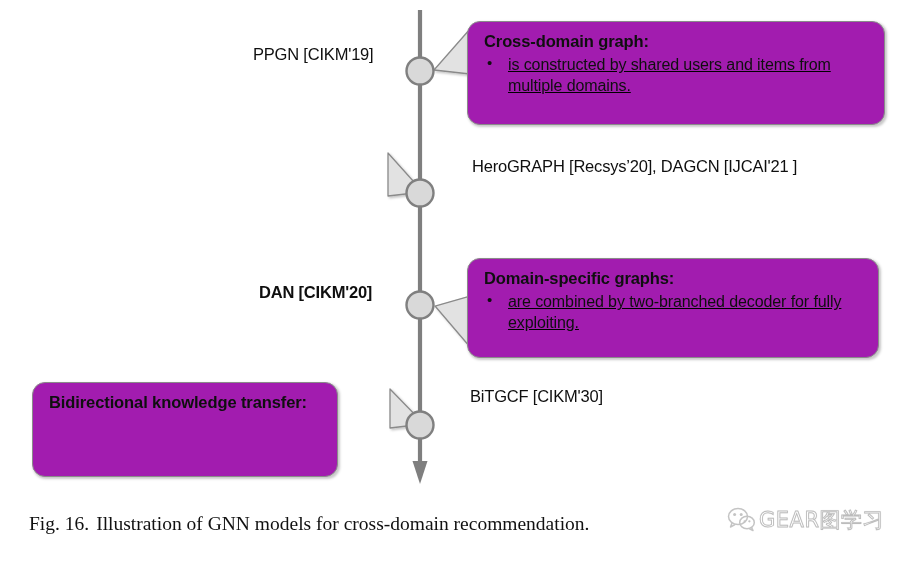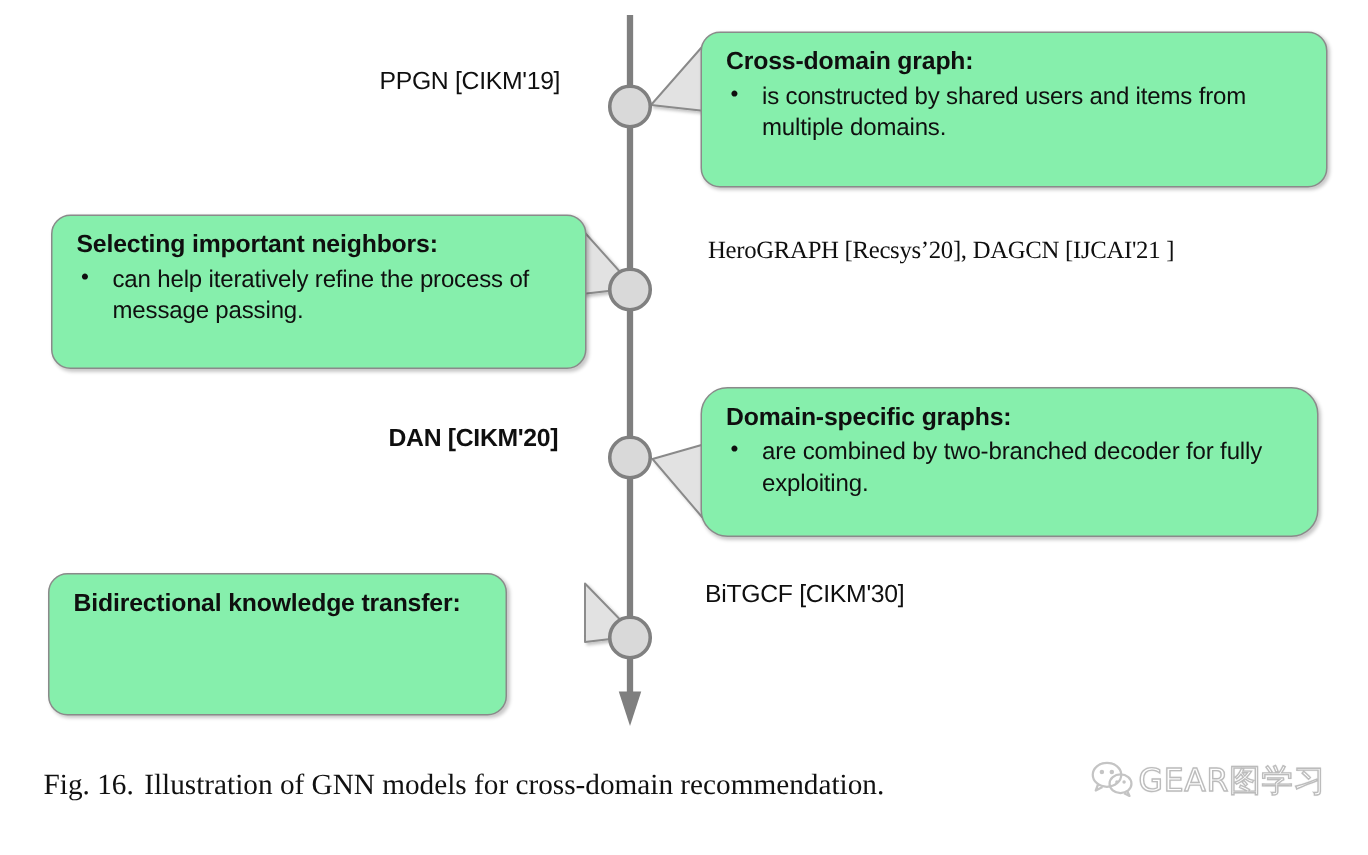--- a/index.html
+++ b/index.html
@@ -25,39 +25,40 @@
     position: absolute;
     left: 0; top: 0;
     width: 912px;
     height: 570px;
   }
 
   
   .callout {
     position: absolute;
     box-sizing: border-box;
-    background: #86efac;
+    background: #a21caf;
     border: 1.3px solid #8a8a8a;
     border-radius: 13px;
     padding: 9px 14px 9px 16px;
     box-shadow: 1.5px 1.5px 2.5px rgba(0,0,0,0.22);
     z-index: 3;
   }
   .callout-title {
     font-weight: bold;
     font-size: 16.5px;
     line-height: 1.28;
     letter-spacing: -0.1px;
     color: #0f0f0f;
     white-space: nowrap;
   }
   .callout-bullets {
     margin: 2px 0 0 0;
     padding: 0;
     list-style: none;
+    text-decoration: underline;
   }
   .callout-bullets li {
     position: relative;
     padding-left: 24px;
     font-size: 16px;
     line-height: 1.33;
     letter-spacing: -0.1px;
     color: #0f0f0f;
   }
   .callout-bullets li::before {
@@ -65,34 +66,34 @@
     position: absolute;
     left: 3px;
     top: -1px;
     font-size: 15px;
     color: #0f0f0f;
   }
 
   
   #callout-cross-domain   { left: 467px; top: 21px;  width: 418px; height: 104px; }
   #callout-selecting      { left: 34px;  top: 143px; width: 357px; height: 103px; }
-  #callout-domain-specific{ left: 467px; top: 258px; width: 412px; height: 100px; border-radius: 18px; }
+  #callout-domain-specific{ left: 467px; top: 258px; width: 412px; height: 100px; }
   #callout-bidirectional  { left: 32px;  top: 382px; width: 306px; height: 95px; }
 
   
   .node-label {
     position: absolute;
     font-size: 16.5px;
     letter-spacing: -0.2px;
     color: #0f0f0f;
     white-space: nowrap;
     z-index: 2;
   }
   #label-ppgn      { left: 253px; top: 45px;  }
-  #label-herograph { left: 472px; top: 157px; font-family: Liberation Serif, serif; }
+  #label-herograph { left: 472px; top: 157px; }
   #label-dan       { left: 259px; top: 283px; font-weight: bold; }
   #label-bitgcf    { left: 470px; top: 387px; }
 
   
   #figure-caption {
     position: absolute;
     left: 0;
     top: 513px;
     width: 841px;
     text-align: left;
@@ -162,26 +163,20 @@
     </g>
   </svg>
 
   <div class="callout" id="callout-cross-domain">
     <div class="callout-title">Cross-domain graph:</div>
     <ul class="callout-bullets">
       <li>is constructed by shared users and items from multiple domains.</li>
     </ul>
   </div>
 
-  <div class="callout" id="callout-selecting">
-    <div class="callout-title">Selecting important neighbors:</div>
-    <ul class="callout-bullets">
-      <li>can help iteratively refine the process of message passing.</li>
-    </ul>
-  </div>
 
   <div class="callout" id="callout-domain-specific">
     <div class="callout-title">Domain-specific graphs:</div>
     <ul class="callout-bullets">
       <li>are combined by two-branched decoder for fully exploiting.</li>
     </ul>
   </div>
 
   <div class="callout" id="callout-bidirectional">
     <div class="callout-title">Bidirectional knowledge transfer:</div>

